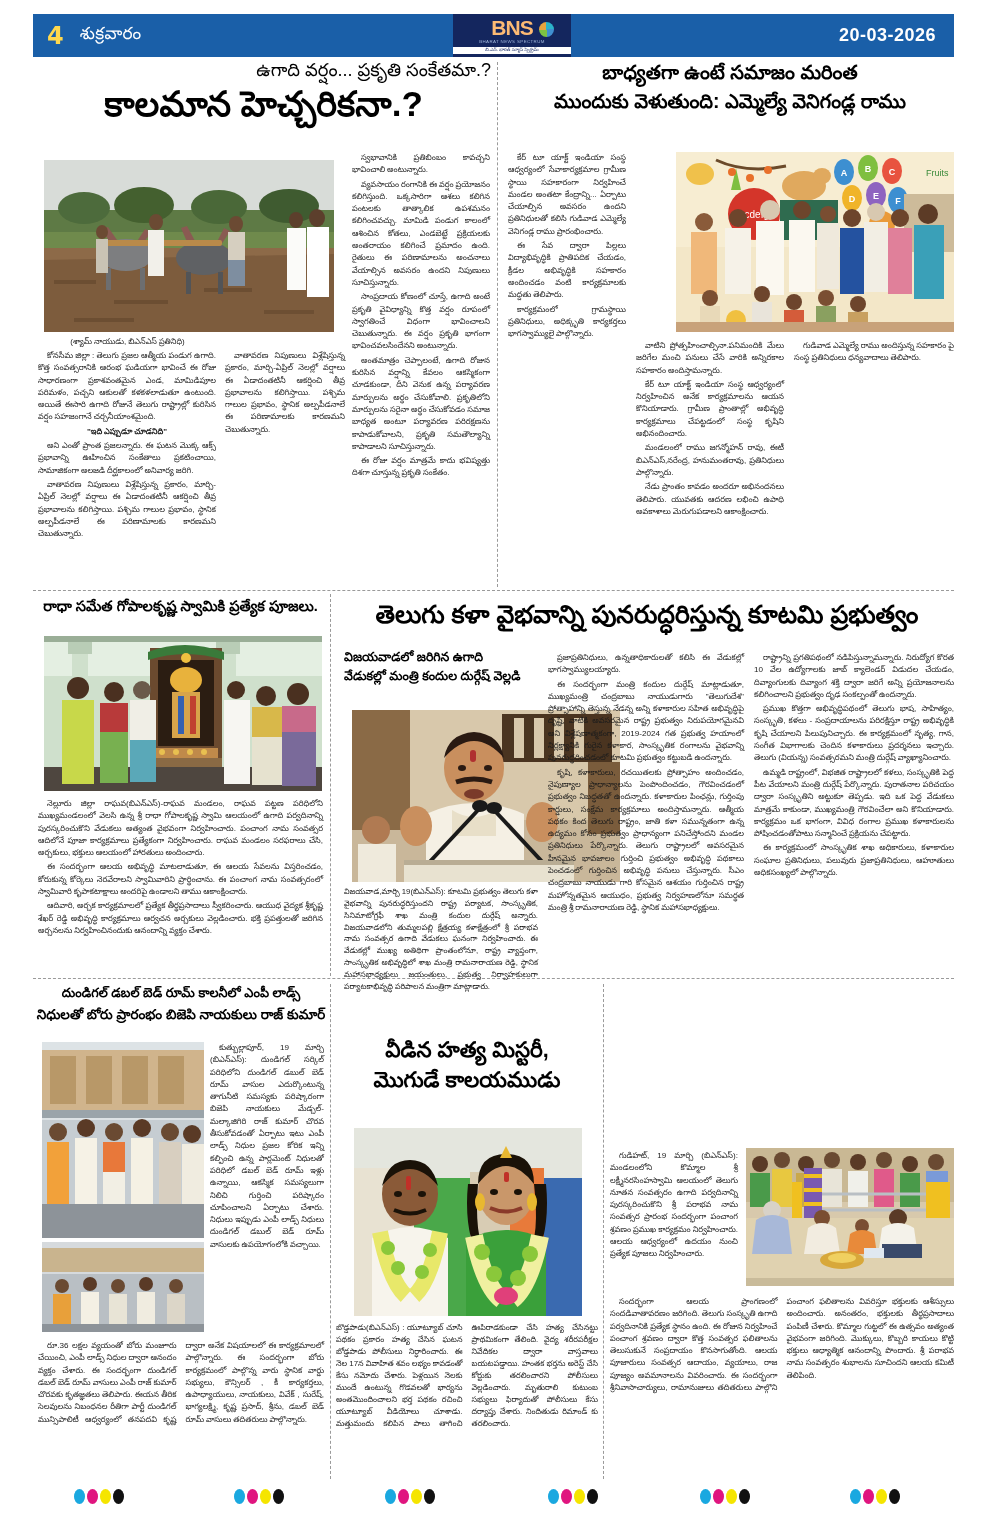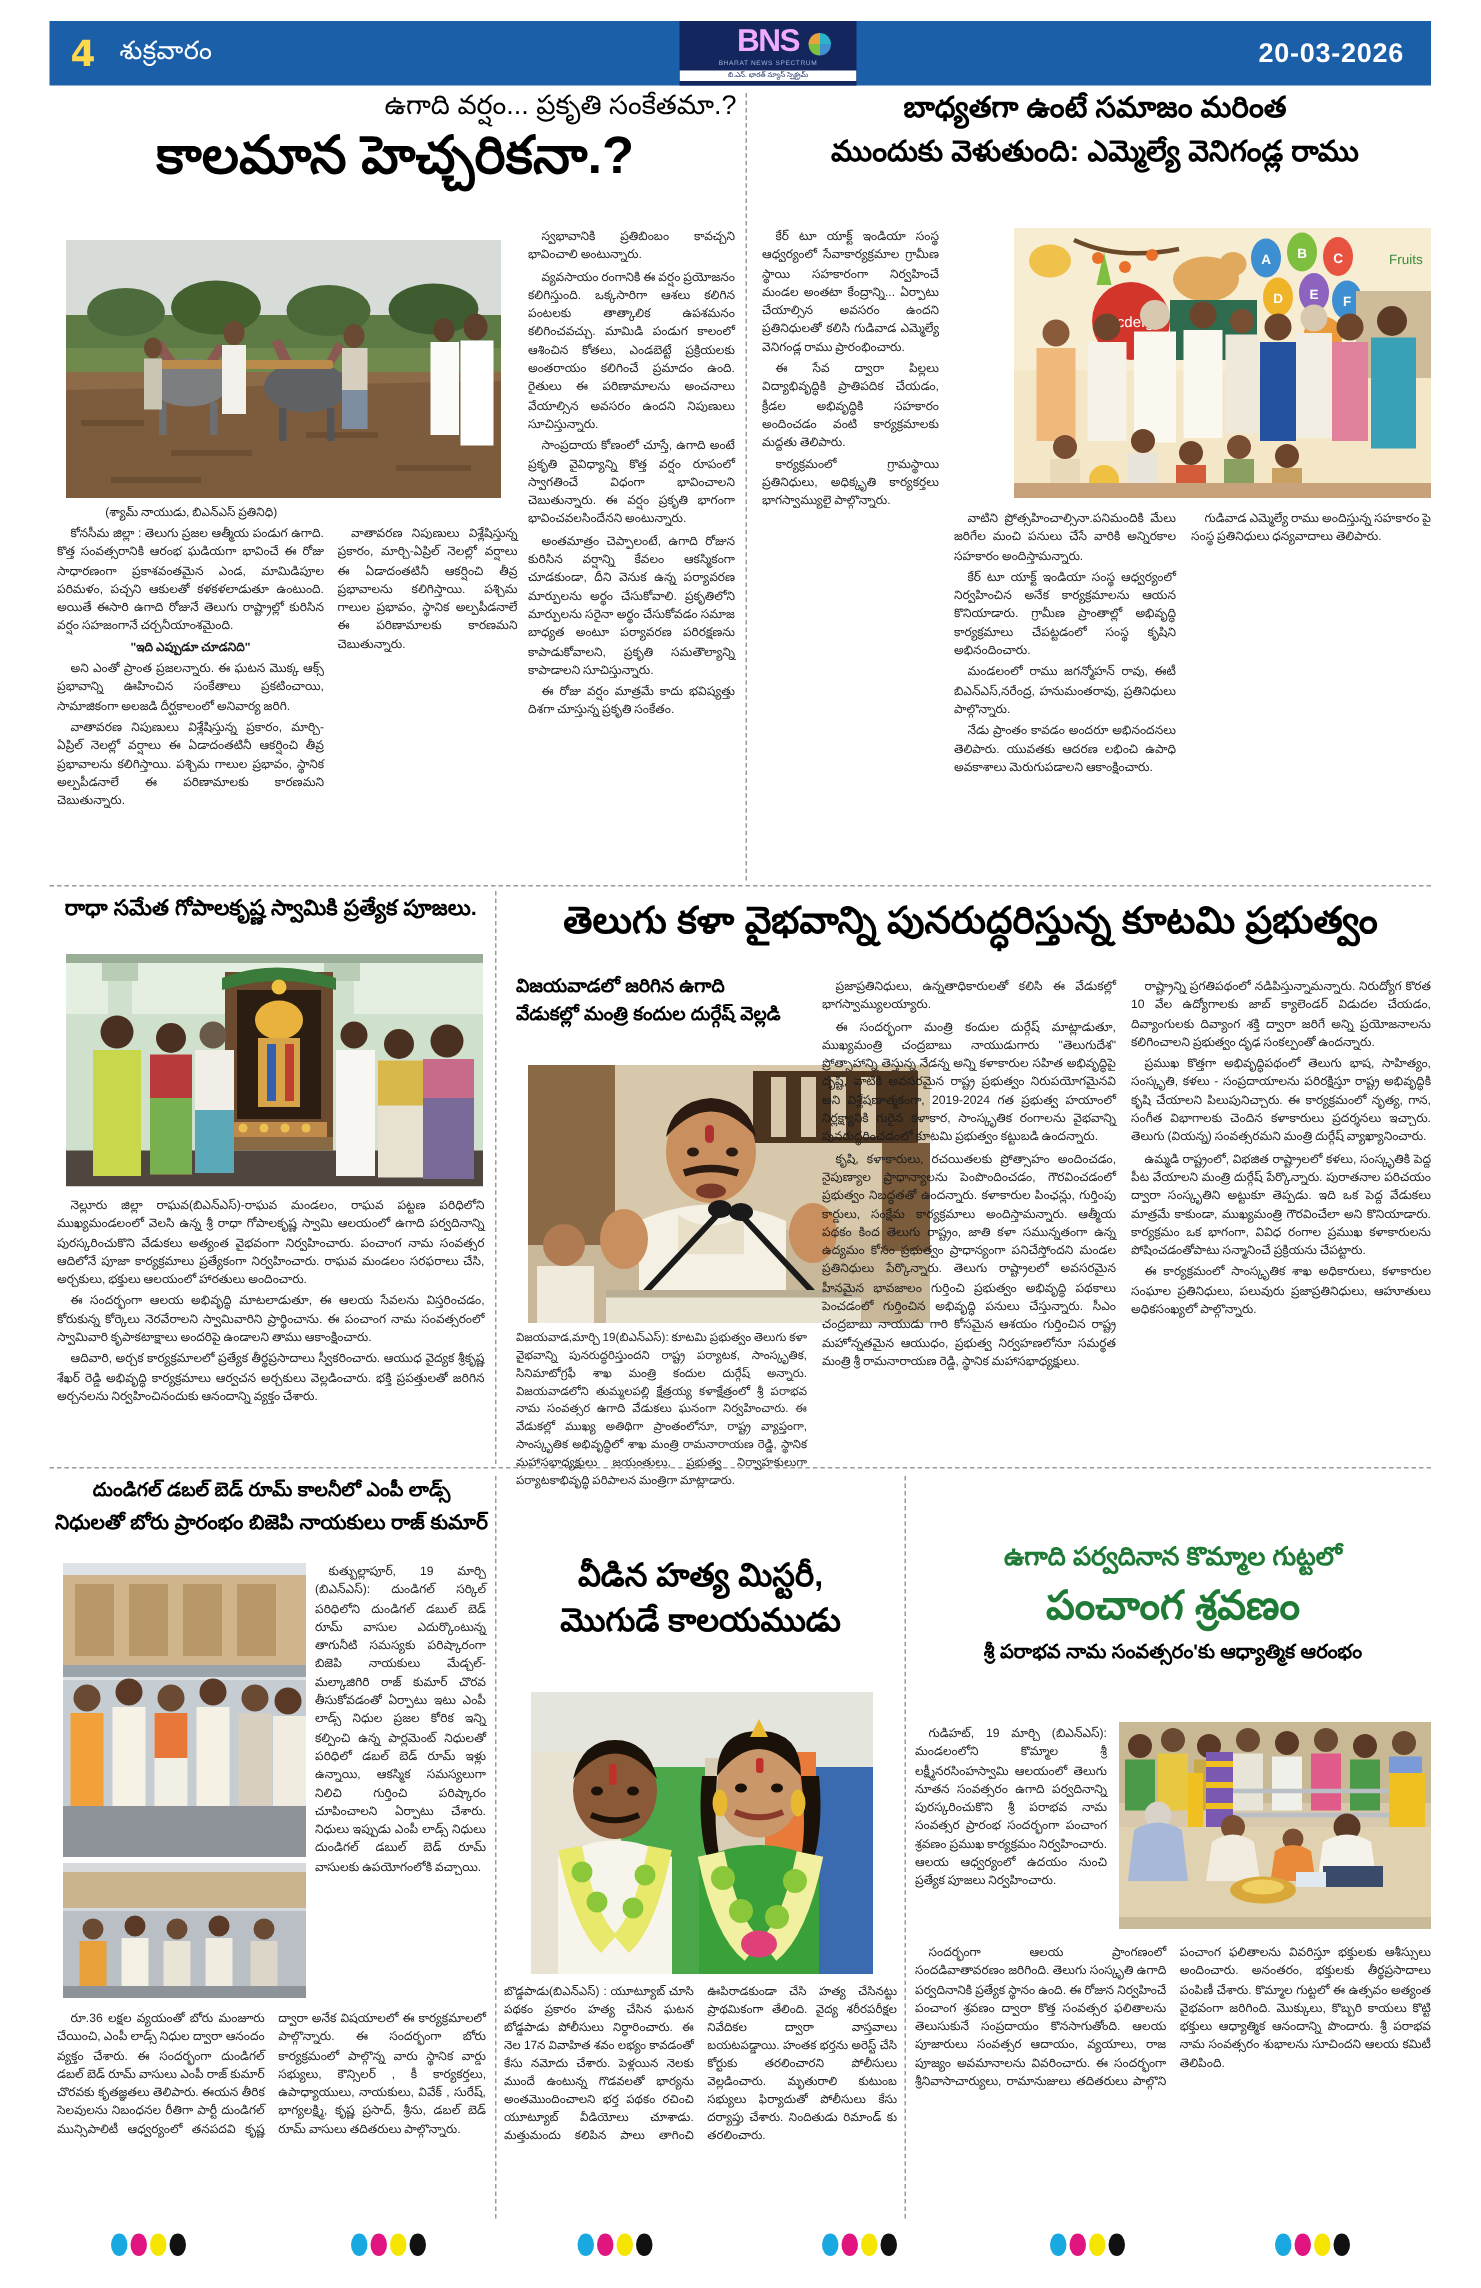--- a/index.html
+++ b/index.html
@@ -22,21 +22,21 @@
   }
   .mh-day {
     color: #ffffff; font-size: 17px; margin-left: 16px; letter-spacing: .3px;
   }
   .mh-logo {
     position: absolute; left: 420px; top: 0px; width: 118px; height: 43px;
     background: #14265e; display: flex; flex-direction: column;
     align-items: center; justify-content: center; overflow: hidden;
   }
   .mh-logo-main {
-    color:#f0abfc; font-size: 21px; font-weight: bold; letter-spacing: -1px;
+    color:#fdba74; font-size: 21px; font-weight: bold; letter-spacing: -1px;
     line-height: 1; position: relative;
   }
   .mh-logo-swirl {
     position: absolute; right: -3px; top: 1px; width: 15px; height: 15px;
     border-radius: 50%;
     background: conic-gradient(#2bb3c9 0deg 90deg,#3f8fd1 90deg 180deg,#7cc242 180deg 270deg,#e8a33d 270deg 360deg);
   }
   .mh-logo-sub { color:#9fb4d8; font-size: 4.4px; letter-spacing: .4px; line-height: 1.25; margin-top:1px;}
   .mh-logo-tel {
     background:#fff; color:#14265e; font-size:4.6px; width:100%;
@@ -573,25 +573,20 @@
           <circle cx="140" cy="146" r="8"></circle>
           <circle cx="176" cy="126" r="8"></circle>
           <circle cx="164" cy="150" r="8"></circle>
         </g>
       <ellipse cx="152" cy="168" rx="12" ry="9" fill="#e0407a"></ellipse>
     </svg>
   </div>
 
   <div class="body-col" style="position:absolute;left:336px;top:1322px;width:262px;height:155px;column-count:2;font-size:7.9px;">బొడ్డపాడు(బిఎన్ఎస్) : యూట్యూబ్ చూసి పథకం ప్రకారం హత్య చేసిన ఘటన బోడ్డపాడు పోలీసులు నిర్ధారించారు. ఈ నెల 17న వివాహిత శవం లభ్యం కావడంతో కేసు నమోదు చేశారు. పెళ్లయిన నెలకు ముందే ఉంటున్న గొడవలతో భార్యను అంతమొందించాలని భర్త పథకం రచించి యూట్యూబ్ వీడియోలు చూశాడు. మత్తుమందు కలిపిన పాలు తాగించి ఊపిరాడకుండా చేసి హత్య చేసినట్టు ప్రాథమికంగా తేలింది. వైద్య శరీరపరీక్షల నివేదికల ద్వారా వాస్తవాలు బయటపడ్డాయి. హంతక భర్తను అరెస్ట్ చేసి కోర్టుకు తరలించారని పోలీసులు వెల్లడించారు. మృతురాలి కుటుంబ సభ్యులు ఫిర్యాదుతో పోలీసులు కేసు దర్యాప్తు చేశారు. నిందితుడు రిమాండ్ కు తరలించారు.</div>
 
-  <div style="position:absolute;left:610px;top:1028px;width:344px;">
-    <div class="hl" style="font-size:17px;color:#1e7a34;">ఉగాది పర్వదినాన కొమ్మాల గుట్టలో</div>
-    <div class="hl" style="font-size:27px;color:#1e7a34;margin-top:8px;">పంచాంగ శ్రవణం</div>
-    <div class="hl" style="font-size:13px;color:#000;margin-top:9px;">శ్రీ పరాభవ నామ సంవత్సరం'కు ఆధ్యాత్మిక ఆరంభం</div>
-  </div>
 
   <div class="photo" style="position:absolute;left:746px;top:1148px;width:208px;height:138px;">
     <svg viewBox="0 0 208 138" preserveAspectRatio="none">
       <rect width="208" height="138" fill="#d8c9ac"></rect>
       <rect width="208" height="54" fill="#c9b894"></rect>
 
       <g>
         <g>
             <circle cx="14" cy="16" r="8" fill="#5a3a26"></circle>
             <rect x="4" y="25" width="20" height="34" fill="#4a9a4a"></rect>

